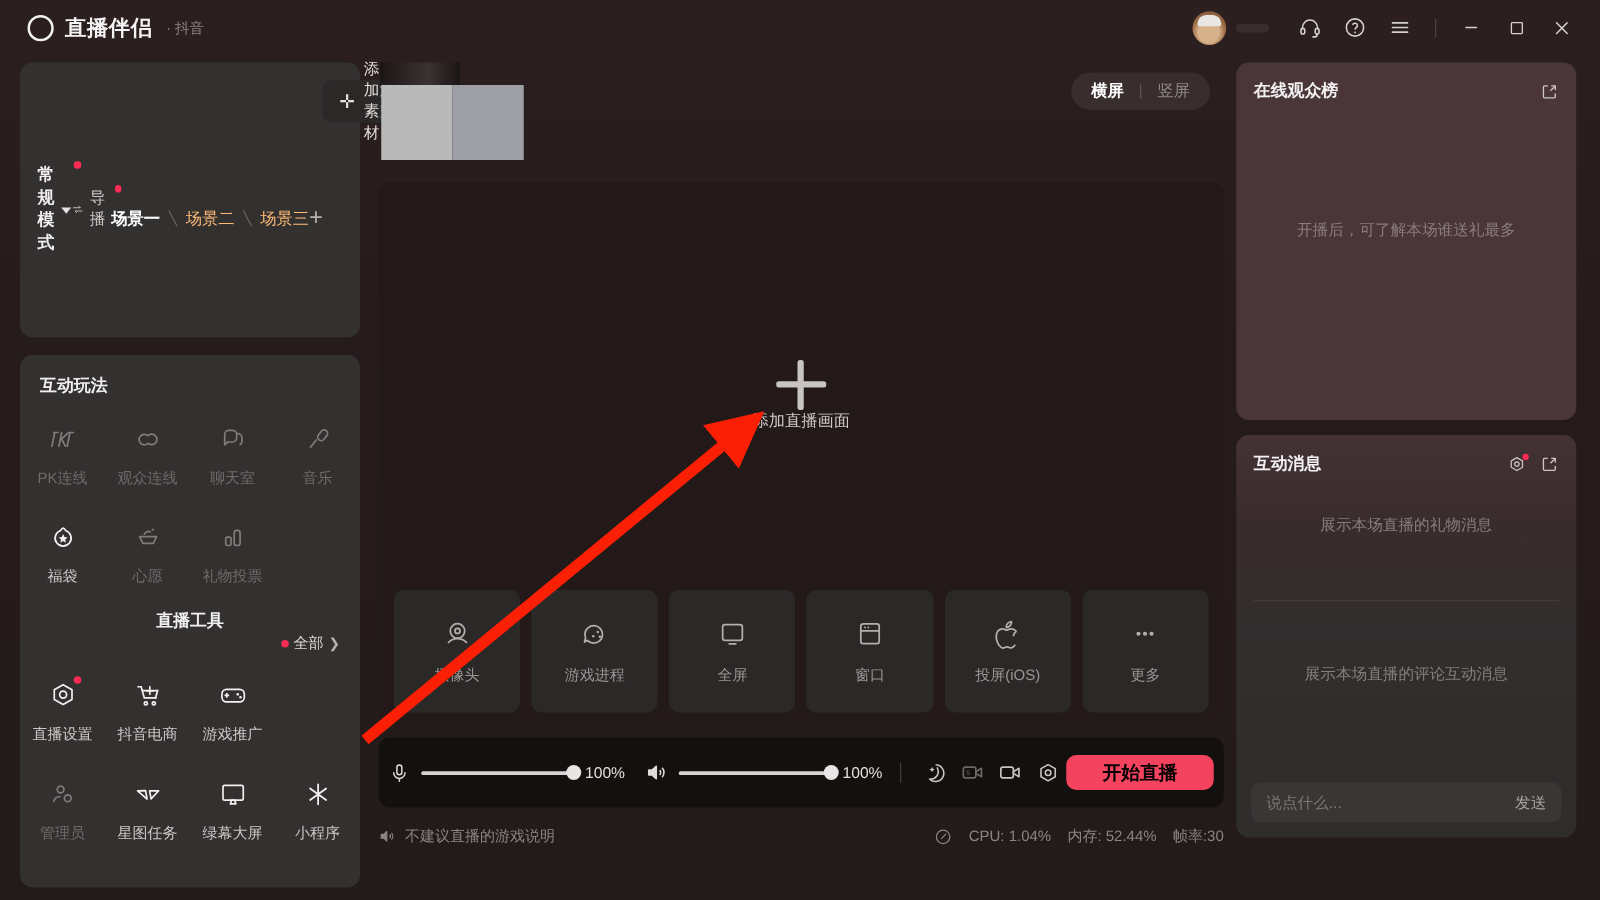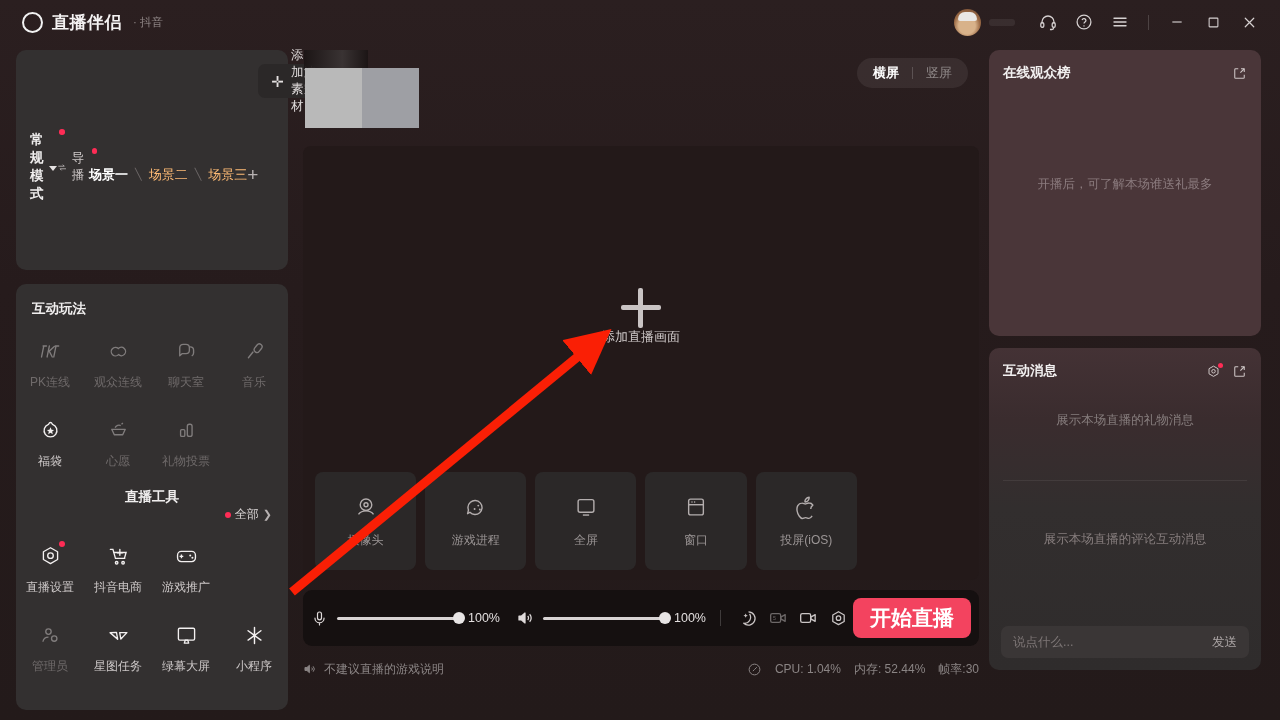--- a/index.html
+++ b/index.html
@@ -108,22 +108,22 @@
              background: #151010; border-radius: 9px; display: flex; align-items: center; padding: 0 8px; }
   .slider-group { display: flex; align-items: center; gap: 9px; }
   .track { width: 122px; height: 3px; background: #d8d4d4; border-radius: 2px; position: relative; }
   .knob { position: absolute; right: -6px; top: -4.5px; width: 12px; height: 12px; border-radius: 50%;
           background: #e8e5e5; cursor: pointer; }
   .pct { font-size: 12.5px; color: #e3dfdf; min-width: 34px; }
   .vsep { width: 1px; height: 16px; background: rgba(255,255,255,.18); margin: 0 12px; }
   .cicon { width: 30px; height: 30px; display: flex; align-items: center; justify-content: center;
            cursor: pointer; color: #cac5c5; border-radius: 5px; }
   .cicon.dim { color: #6d6868; }
-  .golive { margin-left: auto; width: 118px; height: 40px; border-radius: 8px;
-            background: #f3435f; color: #ffffff; font-size: 21px; font-weight: 700;
+  .golive { margin-left: auto; width: 118px; height: 28px; border-radius: 8px;
+            background: #f3435f; color: #000000; font-size: 15px; font-weight: 700;
             display: flex; align-items: center; justify-content: center; cursor: pointer; }
 
   .statusbar { position: absolute; left: 3px; top: 604px; width: 676px; height: 30px;
                display: flex; align-items: center; }
   .sb-left { display: flex; align-items: center; gap: 7px; font-size: 12px; color: #8a8484; cursor: pointer; }
   .sb-right { margin-left: auto; display: flex; align-items: center; gap: 13px; font-size: 12px; color: #8a8484; }
 
   
   .right { position: absolute; left: 989px; top: 50px; width: 272px; }
   .rcard { border-radius: 10px; }
@@ -416,20 +416,28 @@
           </svg>
           <span class="slabel">窗口</span>
         </div>
         <div class="srcitem">
           <svg width="28" height="28" viewBox="0 0 32 32" fill="none" stroke="#b4aeae" stroke-width="1.6" stroke-linejoin="round">
             <path d="M21.4 18.2c0-3 2.4-4.3 2.5-4.4-1.4-2-3.5-2.3-4.3-2.3-1.8-.2-3.5 1.1-4.4 1.1s-2.3-1.1-3.8-1c-2 0-3.8 1.1-4.8 2.9-2 3.5-.5 8.8 1.5 11.7 1 1.4 2.1 3 3.7 2.9 1.5-.1 2-1 3.8-1s2.3 1 3.8.9c1.6 0 2.6-1.4 3.6-2.9"></path>
             <path d="M18.4 8.6c.8-1 1.4-2.4 1.2-3.8-1.2.1-2.7.8-3.5 1.8-.8.9-1.5 2.3-1.3 3.6 1.4.1 2.8-.7 3.6-1.6"></path>
           </svg>
           <span class="slabel">投屏(iOS)</span>
         </div>
+        <div class="srcitem">
+          <svg width="28" height="28" viewBox="0 0 32 32" fill="#b4aeae">
+            <circle cx="10" cy="16" r="1.9"></circle>
+              <circle cx="16" cy="16" r="1.9"></circle>
+              <circle cx="22" cy="16" r="1.9"></circle>
+          </svg>
+          <span class="slabel">更多</span>
+        </div>
       </div>
     </div>
 
     <div class="ctrlbar">
       <div class="slider-group">
         <svg width="17" height="17" viewBox="0 0 24 24" fill="none" stroke="#e0dbdb" stroke-width="1.7" stroke-linecap="round">
           <rect x="9.2" y="2.8" width="5.6" height="11" rx="2.8"></rect>
             <path d="M5.6 11.6a6.4 6.4 0 0 0 12.8 0M12 18v3.2"></path>
         </svg>
         <div class="track">

